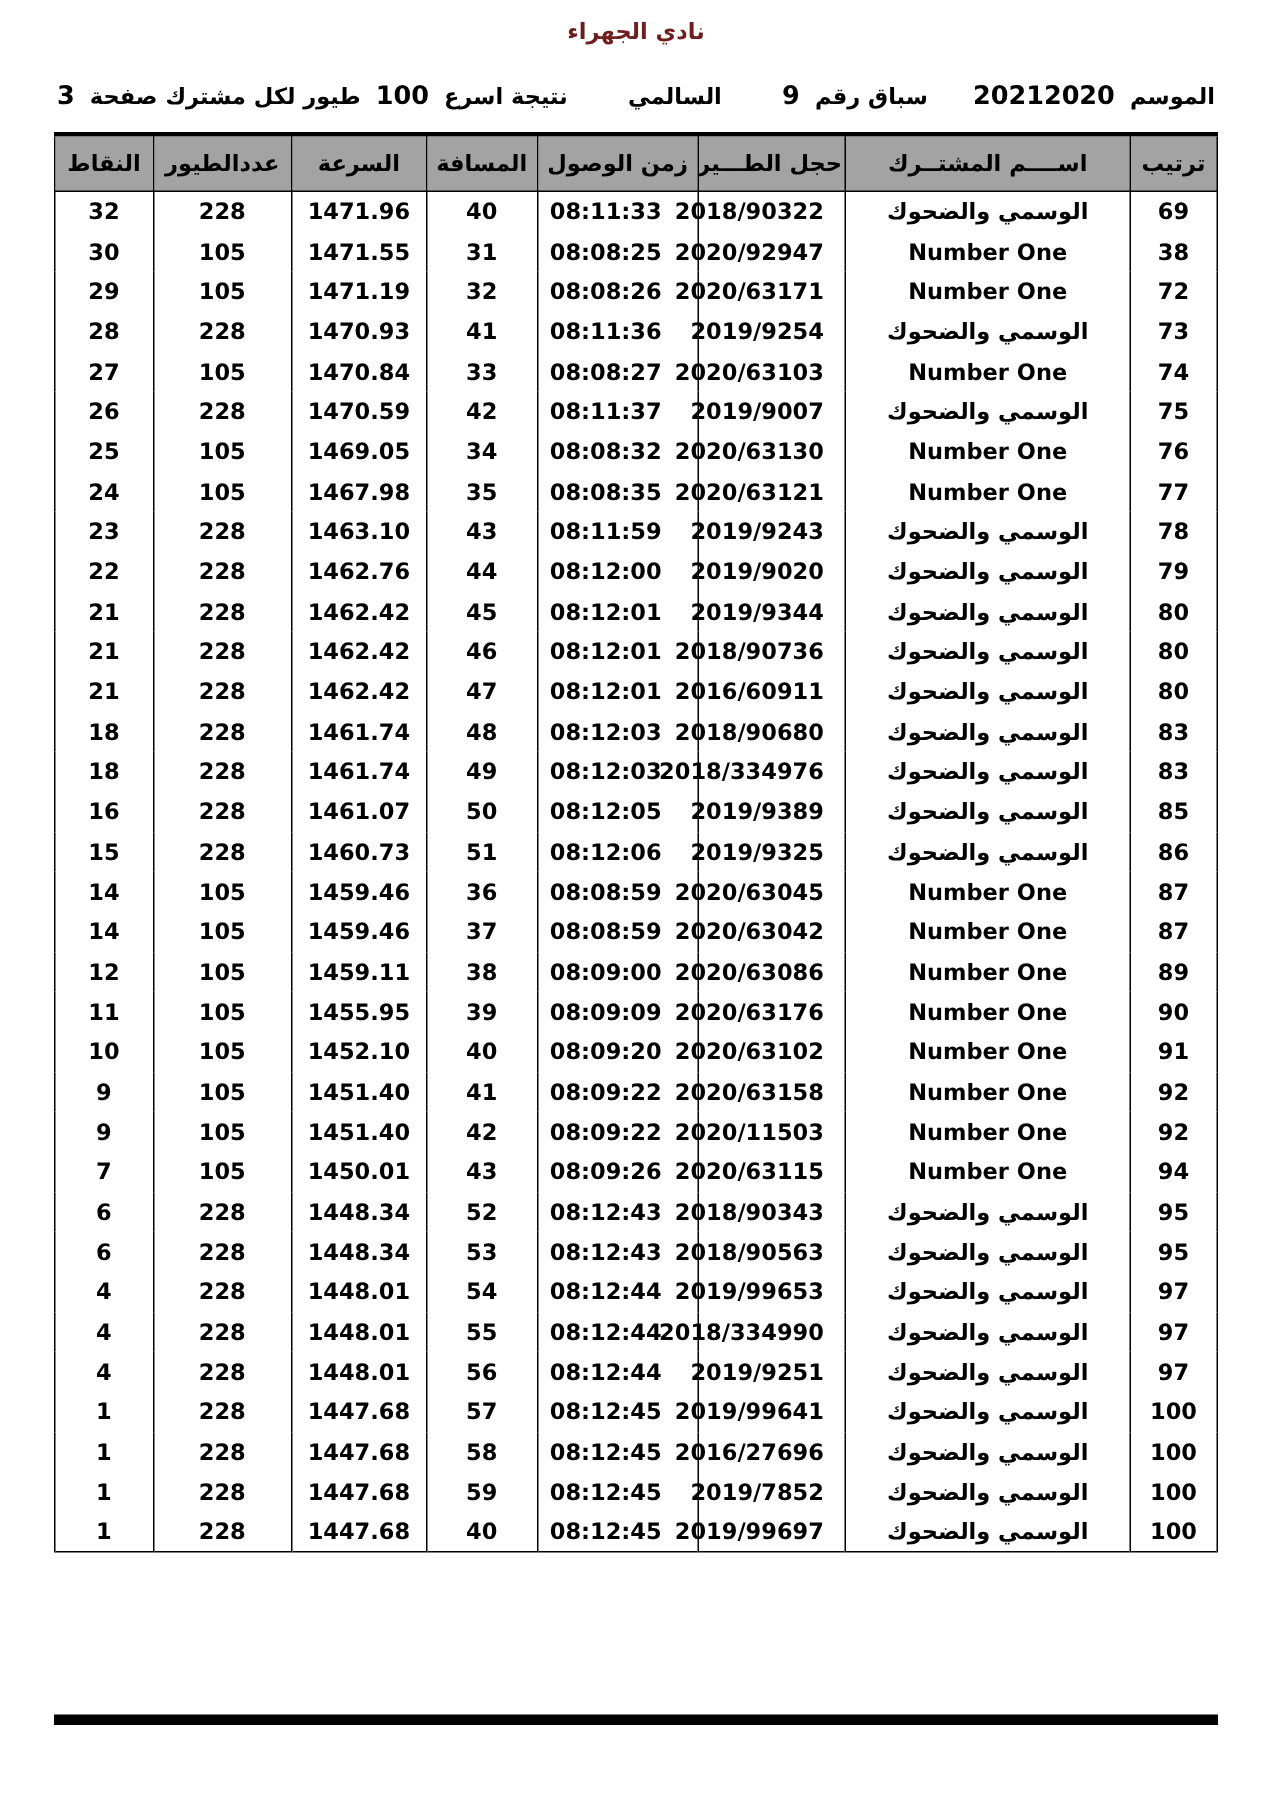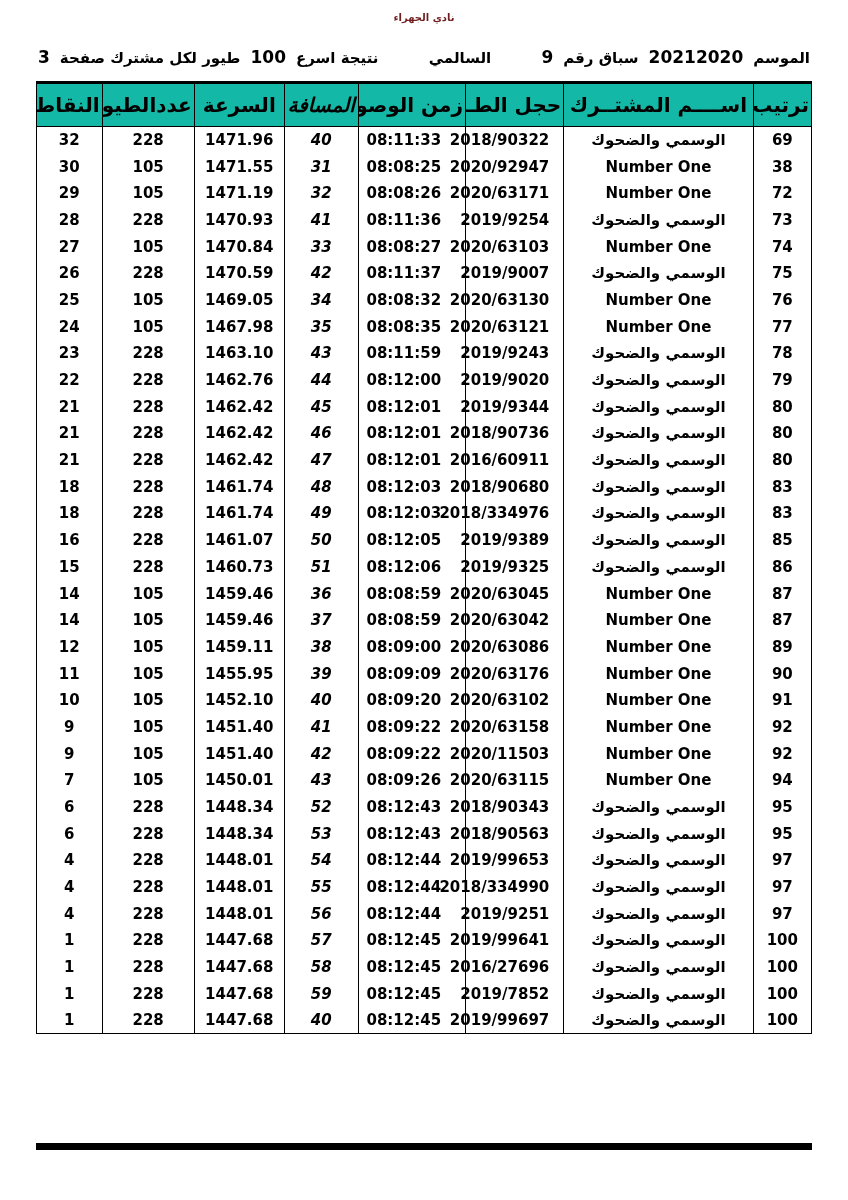--- a/index.html
+++ b/index.html
@@ -12,71 +12,71 @@
   .page {
     position:relative;
     width:848px; height:1200px;
     overflow:hidden;
     direction:rtl;
     background:#fff;
   }
   .club-title {
     text-align:center;
     padding-top:12px;
-    font-size:10px;
+    font-size:15px;
     font-weight:bold;
     color:#6e1e1e;
   }
   .subheader {
     display:flex;
     justify-content:space-between;
     align-items:baseline;
     margin:24px 38px 0 38px;
     font-weight:bold;
     font-size:15px;
     white-space:nowrap;
   }
   .seg { display:flex; align-items:baseline; gap:10px; }
   .subheader .num { font-size:17px; }
-  .race-label { }
+  .race-label { margin-right:20px; }
   table {
     border-collapse:collapse;
     table-layout:fixed;
     width:776px;
     margin:14px 36px 0 36px;
     border-top:3px solid #000;
     border-bottom:1px solid #000;
     border-left:1px solid #000;
     border-right:1px solid #000;
   }
   th {
-    background:#14b8a6;
+    background:#a3a3a3;
     border:1px solid #000;
-    font-size:20px;
+    font-size:15px;
     font-weight:bold;
     padding:9px 2px;
     white-space:nowrap;
     overflow:hidden;
   }
   td {
     border-left:1px solid #000;
     border-right:1px solid #000;
     font-size:15px;
     font-weight:bold;
     text-align:center;
     height:26.7px;
     padding:0 2px;
     white-space:nowrap;
   }
   
   .c0 { width:57px; }
   .c1 { width:185px; }
   .c2 { width:96px; }
   .c3 { width:105px; }
-  .c4 { width:72px;font-style:italic; }
+  .c4 { width:72px; }
   .c5 { width:88px; }
   .c6 { width:90px; }
   .c7 { width:64px; }
   td.c2 { text-align:center; padding-right:14px; }
   td.c3 { text-align:left; padding-left:8px; }
   .footer-bar {
     position:absolute;
     top:1143px;
     right:36px;
     width:776px;

